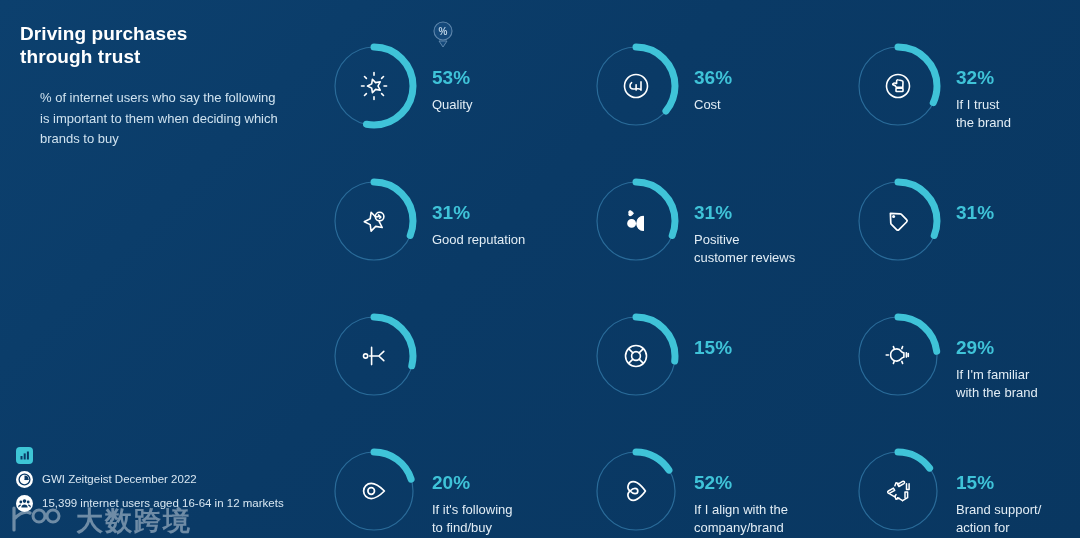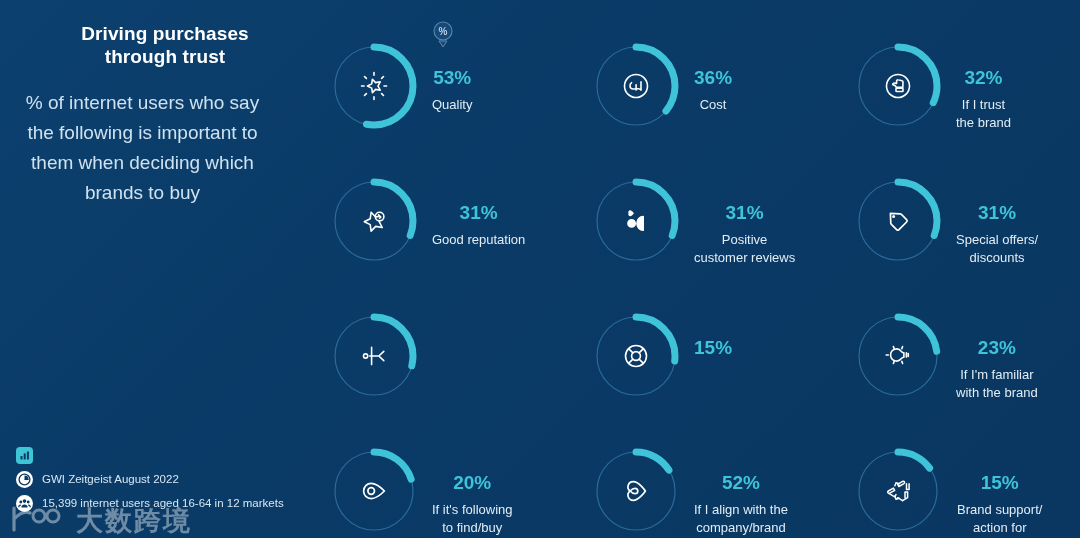--- a/index.html
+++ b/index.html
@@ -13,45 +13,45 @@
     background: #0b3c68;
     font-family: "Liberation Sans", sans-serif;
     -webkit-font-smoothing: antialiased;
   }
   #page {
     position: relative;
     width: 1080px;
     height: 538px;
     background: linear-gradient(135deg, #0c406e 0%, #0a3a66 45%, #093761 100%);
     overflow: hidden;
-    text-align: center;
   }
 
   
   #left-panel {
     position: absolute;
     left: 20px;
     top: 22px;
     width: 290px;
   }
   #page-title {
     font-size: 19px;
     font-weight: bold;
     line-height: 1.22;
     color: #ffffff;
     letter-spacing: 0.1px;
     white-space: pre-line;
     margin: 0;
   }
   #page-subtitle {
     margin-top: 20px;
-    font-size: 19px;
+    font-size: 13px;
     line-height: 1.58;
     color: #cfe2ef;
     max-width: 245px;
+    margin-left: 20px;
   }
 
   
   #footer {
     position: absolute;
     left: 16px;
     bottom: 20px;
     width: 300px;
   }
   .footer-row {
@@ -299,22 +299,20 @@
         </svg>
         <div class="donut-icon">
           <svg width="34" height="34" viewBox="0 0 34 34" fill="none" stroke="#ffffff" stroke-width="1.7" stroke-linecap="round" stroke-linejoin="round">
             <path d="M24.6 9.4l-9.7.4a2 2 0 0 0-1.3.6l-5.2 5.2a1.7 1.7 0 0 0 0 2.4l7.6 7.6a1.7 1.7 0 0 0 2.4 0l5.2-5.2a2 2 0 0 0 .6-1.3l.4-9.7z"></path>
             <circle cx="21.4" cy="12.6" r="1.5" fill="#ffffff" stroke="none"></circle>
           </svg>
         </div>
       </div>
       <div class="stat-text">
         <div class="stat-value">31%</div>
-        <div class="stat-label">Special offers/
-discounts</div>
       </div>
     </div>
 
     <div class="stat-cell">
       <div class="donut">
         <svg width="88" height="88" viewBox="0 0 88 88">
           <circle cx="44" cy="44" r="39" fill="none" stroke="#2a6b99" stroke-width="1.2"></circle>
           <circle cx="44" cy="44" r="39" fill="none" stroke="#3fc3d8" stroke-width="7" stroke-linecap="round" stroke-dasharray="71.06 245.04"></circle>
         </svg>
         <div class="donut-icon">
@@ -353,21 +351,21 @@
         </svg>
         <div class="donut-icon">
           <svg width="34" height="34" viewBox="0 0 34 34" fill="none" stroke="#ffffff" stroke-width="1.6" stroke-linecap="round" stroke-linejoin="round">
             <path d="M18 9.6a6 6 0 0 1 3.6 10.8c-.8.6-1.3 1.5-1.3 2.5h-4.6c0-1-.5-1.9-1.3-2.5A6 6 0 0 1 18 9.6z"></path>
             <path d="M15.9 25.4h4.3M16.6 27.3h2.9"></path>
             <path d="M18 5.2v2.2M9.6 12.4l2 .8M9.6 21.6l2-.8M26.4 12.4l-2 .8M26.4 21.6l-2-.8"></path>
           </svg>
         </div>
       </div>
       <div class="stat-text">
-        <div class="stat-value">23%</div>
+        <div class="stat-value">29%</div>
         <div class="stat-label">If I'm familiar
 with the brand</div>
       </div>
     </div>
 
     <div class="stat-cell">
       <div class="donut">
         <svg width="88" height="88" viewBox="0 0 88 88">
           <circle cx="44" cy="44" r="39" fill="none" stroke="#2a6b99" stroke-width="1.2"></circle>
           <circle cx="44" cy="44" r="39" fill="none" stroke="#3fc3d8" stroke-width="7" stroke-linecap="round" stroke-dasharray="49.01 245.04"></circle>
@@ -447,21 +445,21 @@
       </div>
     </div>
     <div class="footer-row">
       <div class="footer-badge badge-white">
         <svg width="13" height="13" viewBox="0 0 13 13">
           <circle cx="6.5" cy="6.5" r="5.4" fill="none" stroke="#0a3a66" stroke-width="1.3"></circle>
           <path d="M6.5 6.5V2.4a4.1 4.1 0 0 1 4.1 4.1z" fill="#0a3a66"></path>
           <path d="M6.5 6.5h4.1" stroke="#0a3a66" stroke-width="1.1"></path>
         </svg>
       </div>
-      <div class="footer-text">GWI Zeitgeist August 2022</div>
+      <div class="footer-text">GWI Zeitgeist December 2022</div>
     </div>
     <div class="footer-row">
       <div class="footer-badge badge-white">
         <svg width="13" height="13" viewBox="0 0 13 13">
           <circle cx="6.5" cy="4.1" r="1.8" fill="#0a3a66"></circle>
           <circle cx="2.8" cy="5" r="1.4" fill="#0a3a66"></circle>
           <circle cx="10.2" cy="5" r="1.4" fill="#0a3a66"></circle>
           <path d="M3.3 10.4c0-1.8 1.4-3 3.2-3s3.2 1.2 3.2 3z" fill="#0a3a66"></path>
           <path d="M0.7 10.2c0-1.2.9-2.1 2.1-2.1M12.3 10.2c0-1.2-.9-2.1-2.1-2.1" stroke="#0a3a66" stroke-width="1.1" fill="none"></path>
         </svg>

